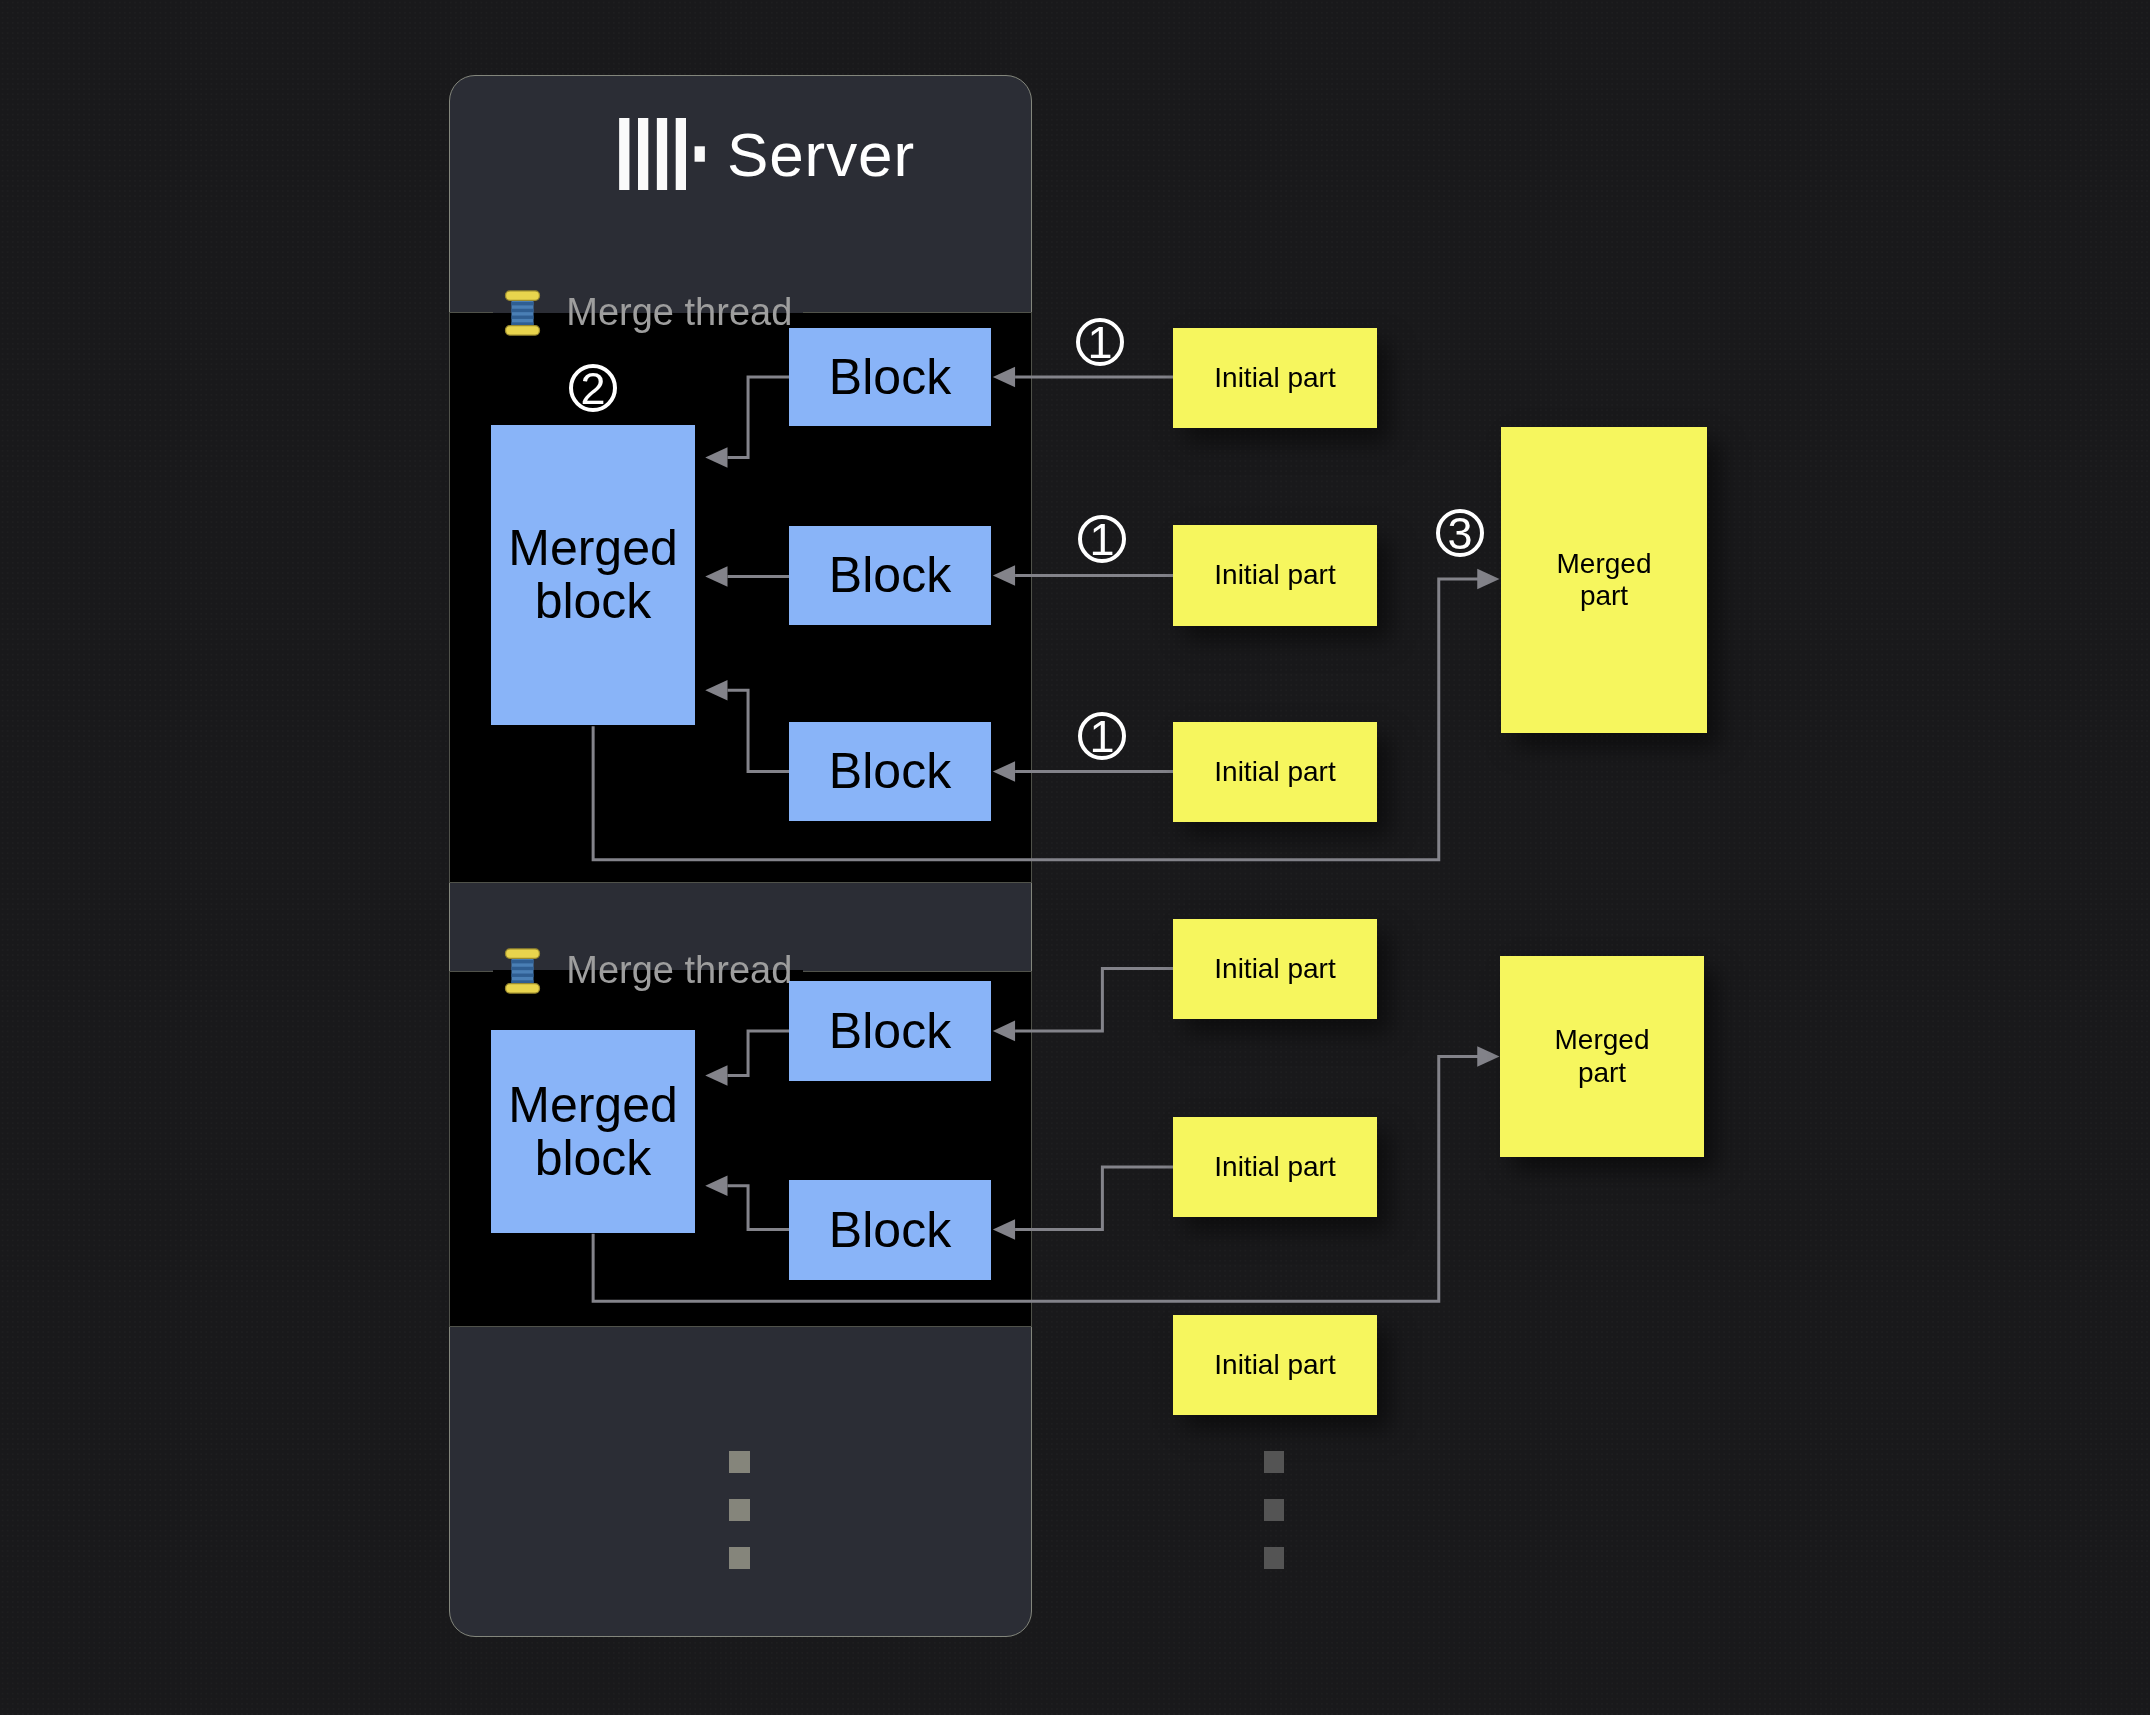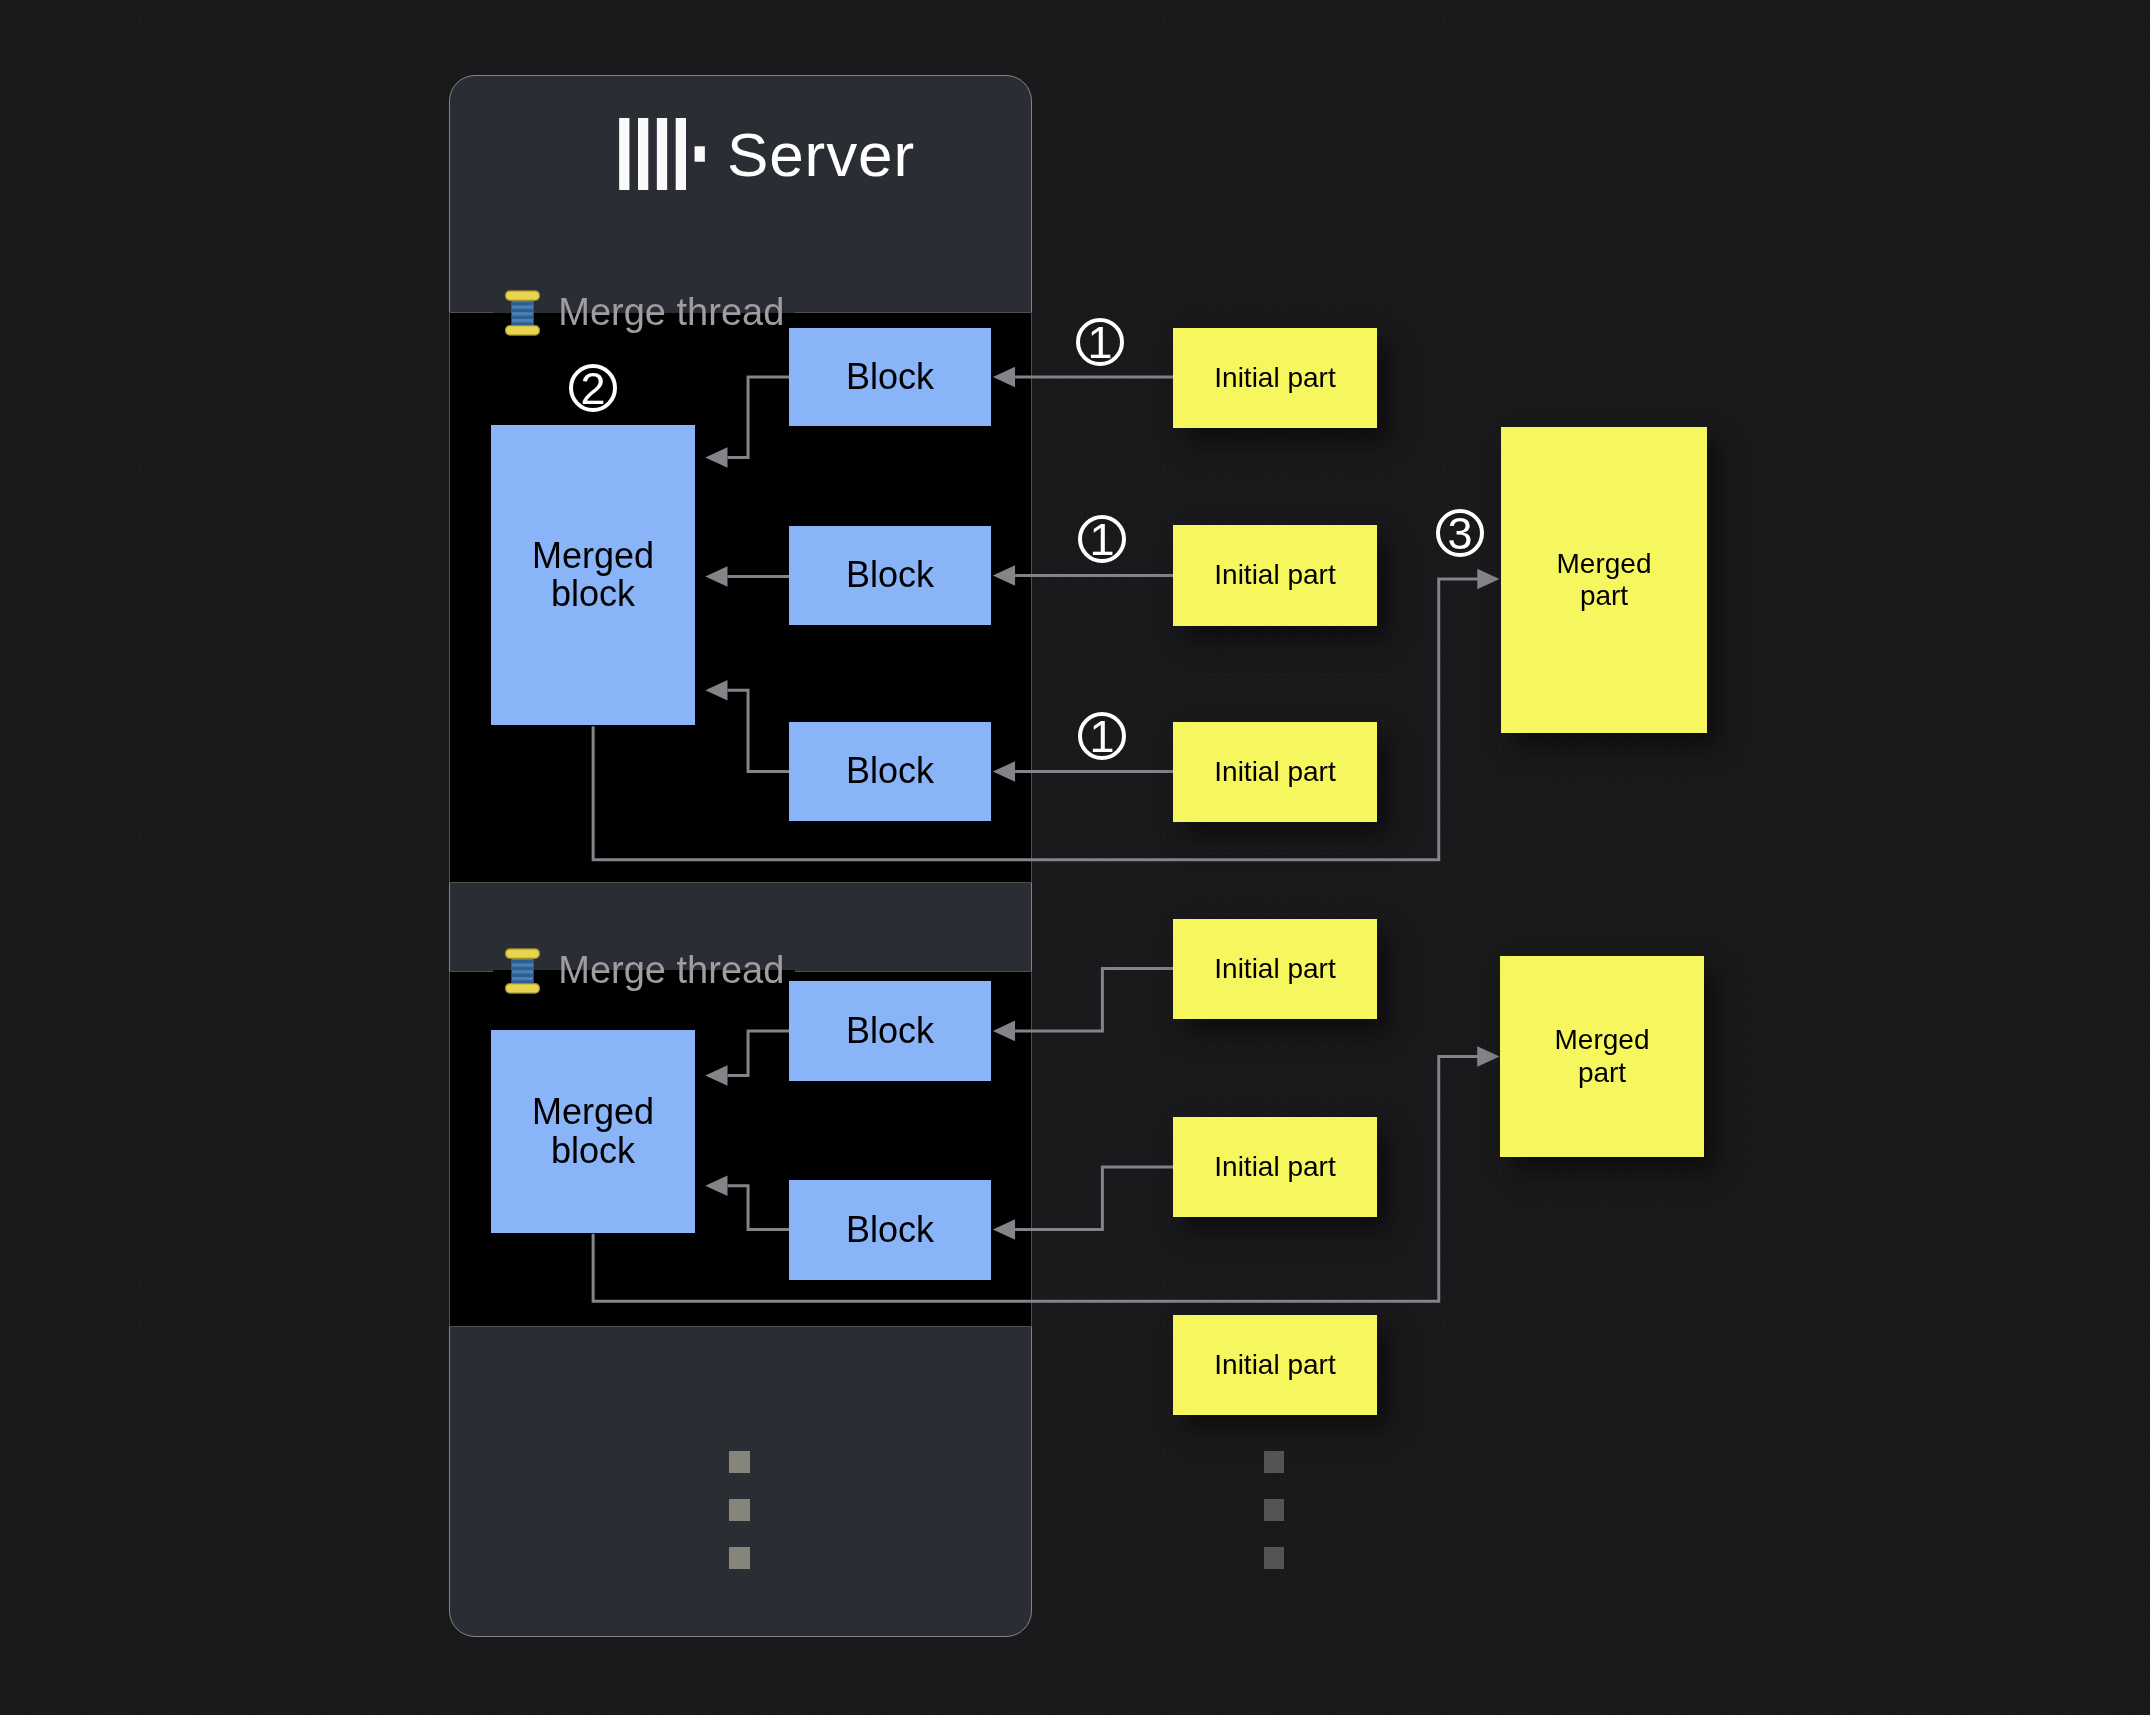--- a/index.html
+++ b/index.html
@@ -21,37 +21,37 @@
   .ch-logo{width:86px;height:72px;display:block;}
   .title-text{color:#ffffff;font-size:62px;letter-spacing:0.9px;}
   .section{
     position:absolute;left:449px;width:583px;background:#000000;
     border:1.7px solid #50524a;box-sizing:border-box;
   }
   .s1{top:312px;height:571px;}
   .s2{top:971px;height:356px;}
   .section-label{
     position:absolute;left:493px;height:55px;
-    display:flex;align-items:center;gap:16px;padding:0 10.3px;
+    display:flex;align-items:center;gap:24px;padding:0 10.3px;
     background:linear-gradient(180deg,#2b2d35 0%,#2b2d35 50%,#000000 50%,#000000 100%);
     color:#9e9e9e;font-size:38px;white-space:nowrap;
   }
   .sl1{top:285px;}
   .sl2{top:943px;}
   .spool{width:39px;height:46px;display:block;}
   .wires{position:absolute;left:0;top:0;width:2150px;height:1716px;pointer-events:none;}
   .wires path{fill:none;stroke:#83838a;stroke-width:3.5px;}
   .wires polygon{fill:#83838a;stroke:none;}
   .box{
     position:absolute;display:flex;align-items:center;justify-content:center;
     text-align:center;color:#000;box-sizing:border-box;
   }
   .blue{background:#89b4f8;}
   .yellow{background:#f6f65e;box-shadow:12px 13.7px 22px rgba(0,0,0,0.5);}
-  .big-label{font-size:36px;line-height:1.06;}
+  .big-label{font-size:50px;line-height:1.06;}
   .big-label span{display:inline-block;max-width:193px;}
   .small-label{font-size:28px;line-height:1.15;}
   .small-label span{display:inline-block;max-width:150px;}
   .badge{
     position:absolute;width:48px;height:48px;border:4.3px solid #ffffff;border-radius:50%;
     color:#ffffff;display:flex;align-items:center;justify-content:center;
     font-size:45px;line-height:1;box-sizing:border-box;
   }
   .dots{position:absolute;display:flex;flex-direction:column;gap:26px;}
   .dots .dot{width:21.4px;height:22px;}

